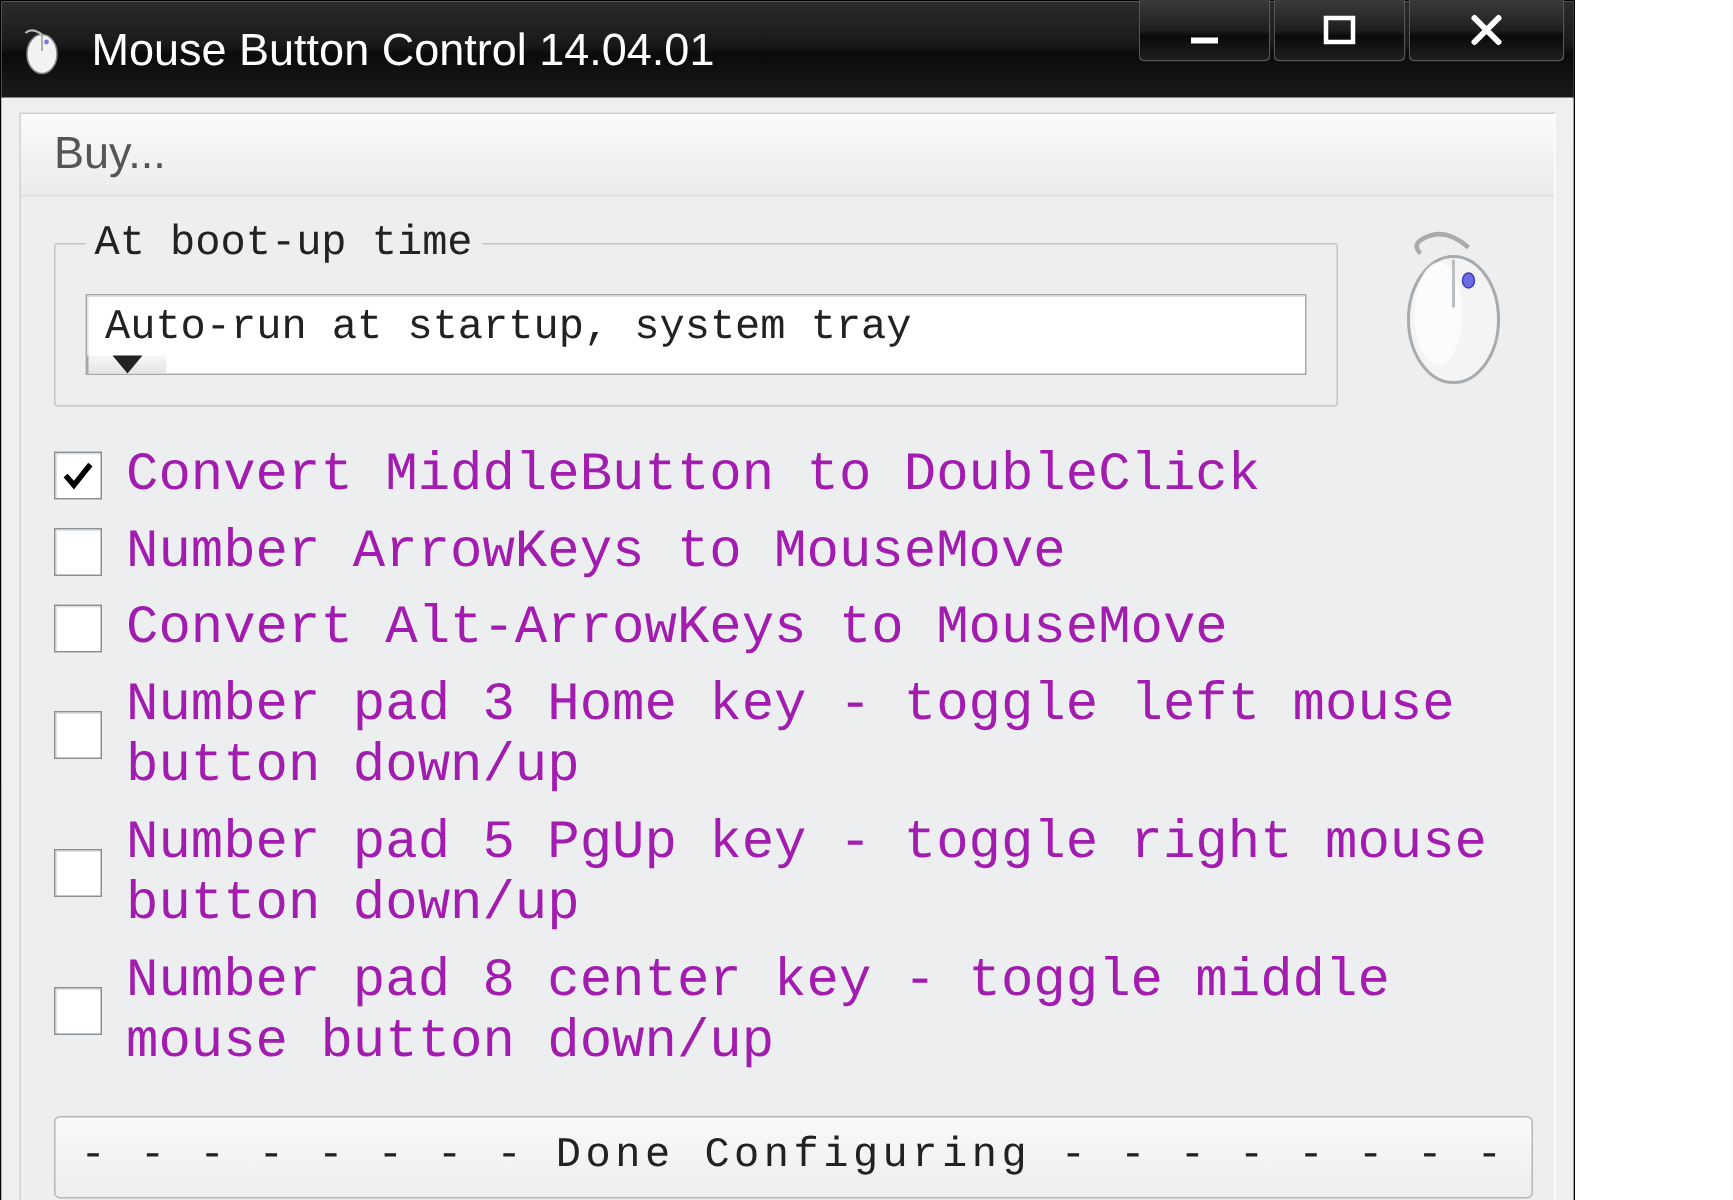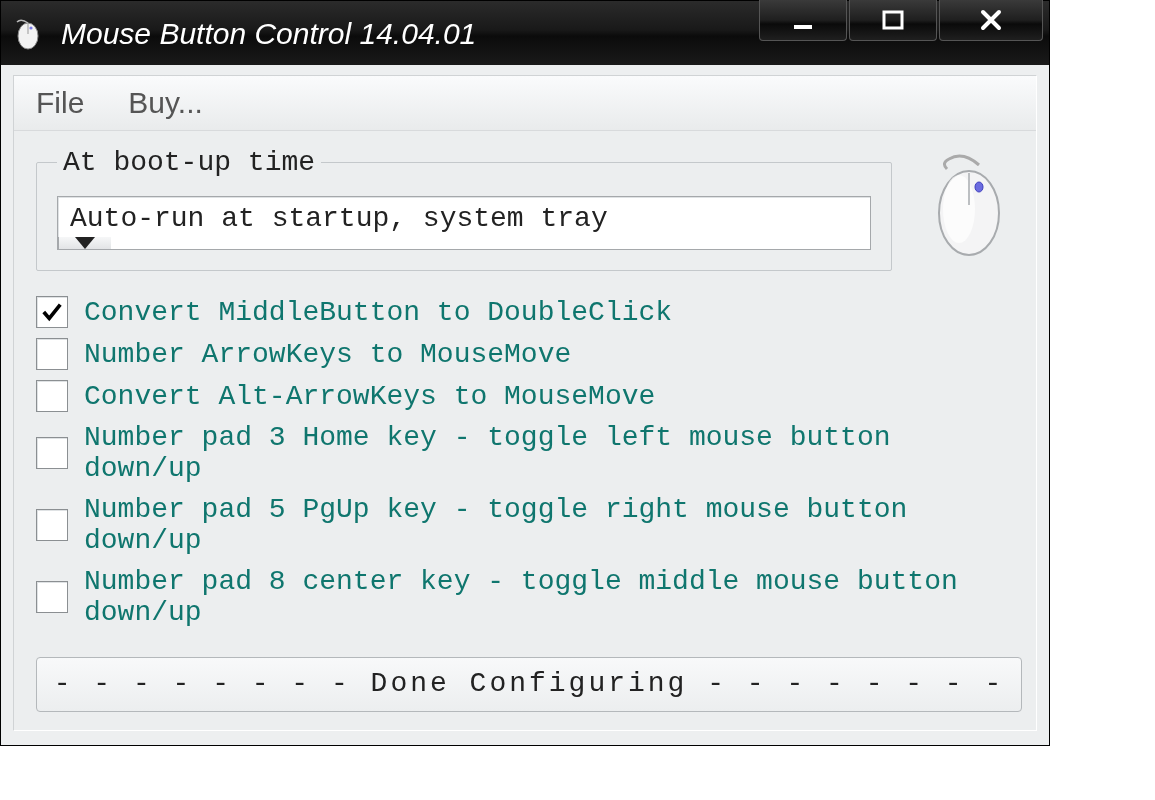--- a/index.html
+++ b/index.html
@@ -35,21 +35,20 @@
     height: 38px;
     margin: 0 14px 0 2px;
     display: flex;
     align-items: center;
     justify-content: center;
   }
   .titlebar .title {
     flex: 1;
     color: #fff;
     padding-top: 2px;
-    font-style: italic;
   }
   .win-controls {
     display: flex;
     gap: 2px;
     align-self: flex-start;
     margin-top: -1px;
   }
   .win-btn {
     width: 86px;
     height: 40px;
@@ -167,22 +166,22 @@
     justify-content: center;
     flex-shrink: 0;
   }
   .cb .chk {
     width: 22px;
     height: 22px;
     display: none;
   }
   .cb.checked .chk { display: block; }
   .opt-label {
-    font-size: 28px;
-    color: #0f766e;
+    font-size: 36px;
+    color: #a21caf;
   }
   .done-btn {
     margin-top: 24px;
     border: 1px solid #b4b8bb;
     border-radius: 4px;
     background: linear-gradient(#f8f9fa, #eceeef);
     text-align: center;
     font-size: 28px;
     padding: 10px 6px 12px 6px;
     color: #222;
@@ -218,21 +217,20 @@
         <svg width="24" height="24" viewBox="0 0 24 24">
             <path d="M4 4 L20 20 M20 4 L4 20" stroke="#fff" stroke-width="4" stroke-linecap="round"></path>
           </svg>
       </div>
     </div>
   </div>
 
   <div class="client">
     <div class="inner-panel">
     <div class="menubar">
-      <div class="menu-item">File</div>
       <div class="menu-item">Buy...</div>
     </div>
 
     <div class="content">
       <div class="top-row">
         <fieldset class="bootup">
           <legend>At boot-up time</legend>
           <div class="combo">
             <div class="combo-text">Auto-run at startup, system tray</div>
             <div class="combo-btn">

